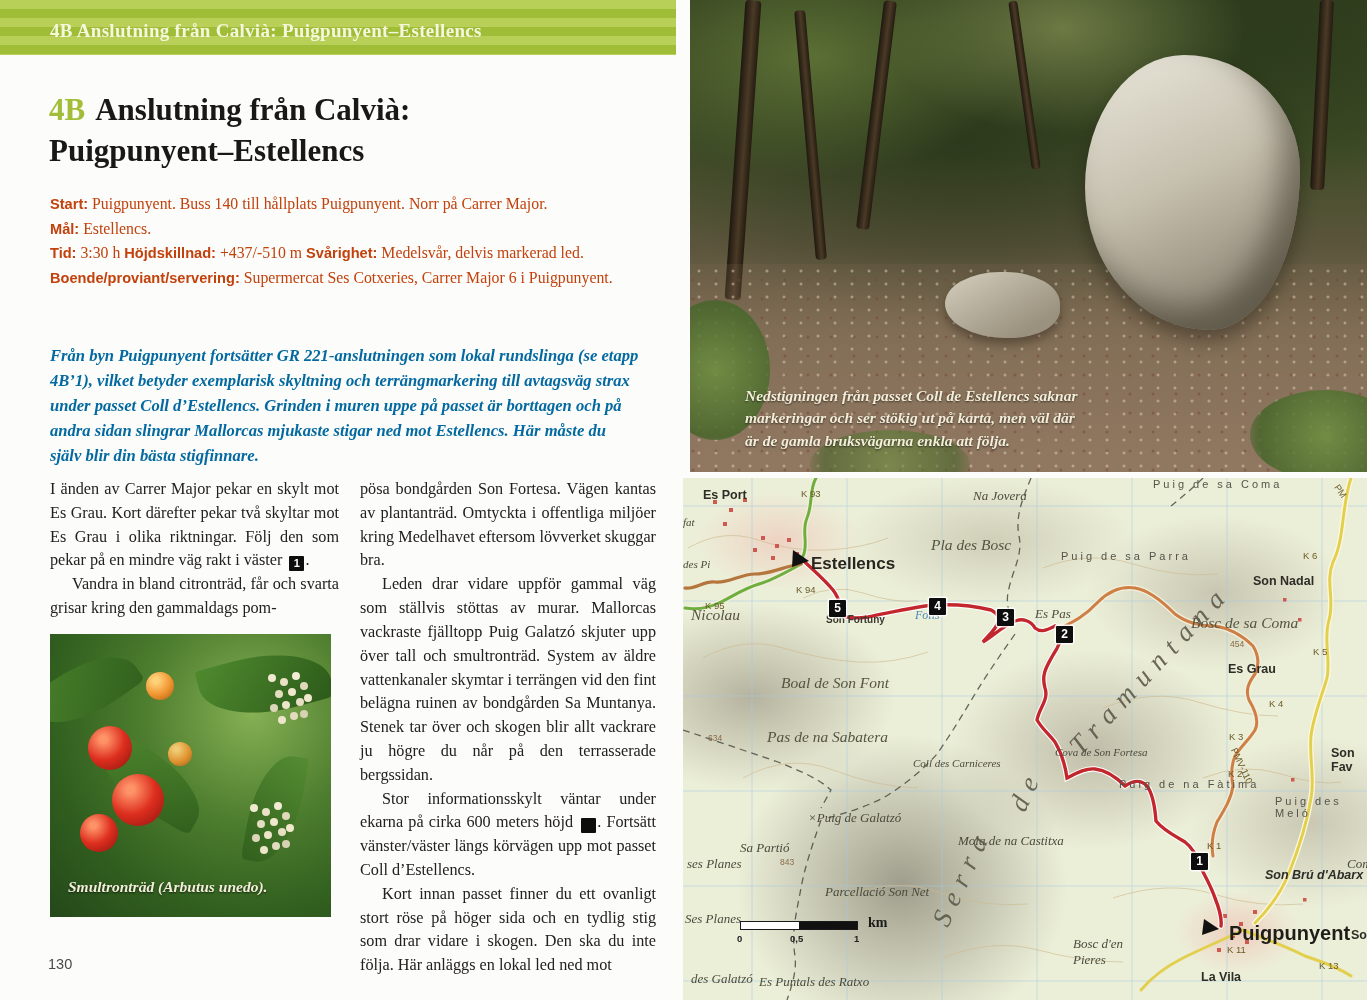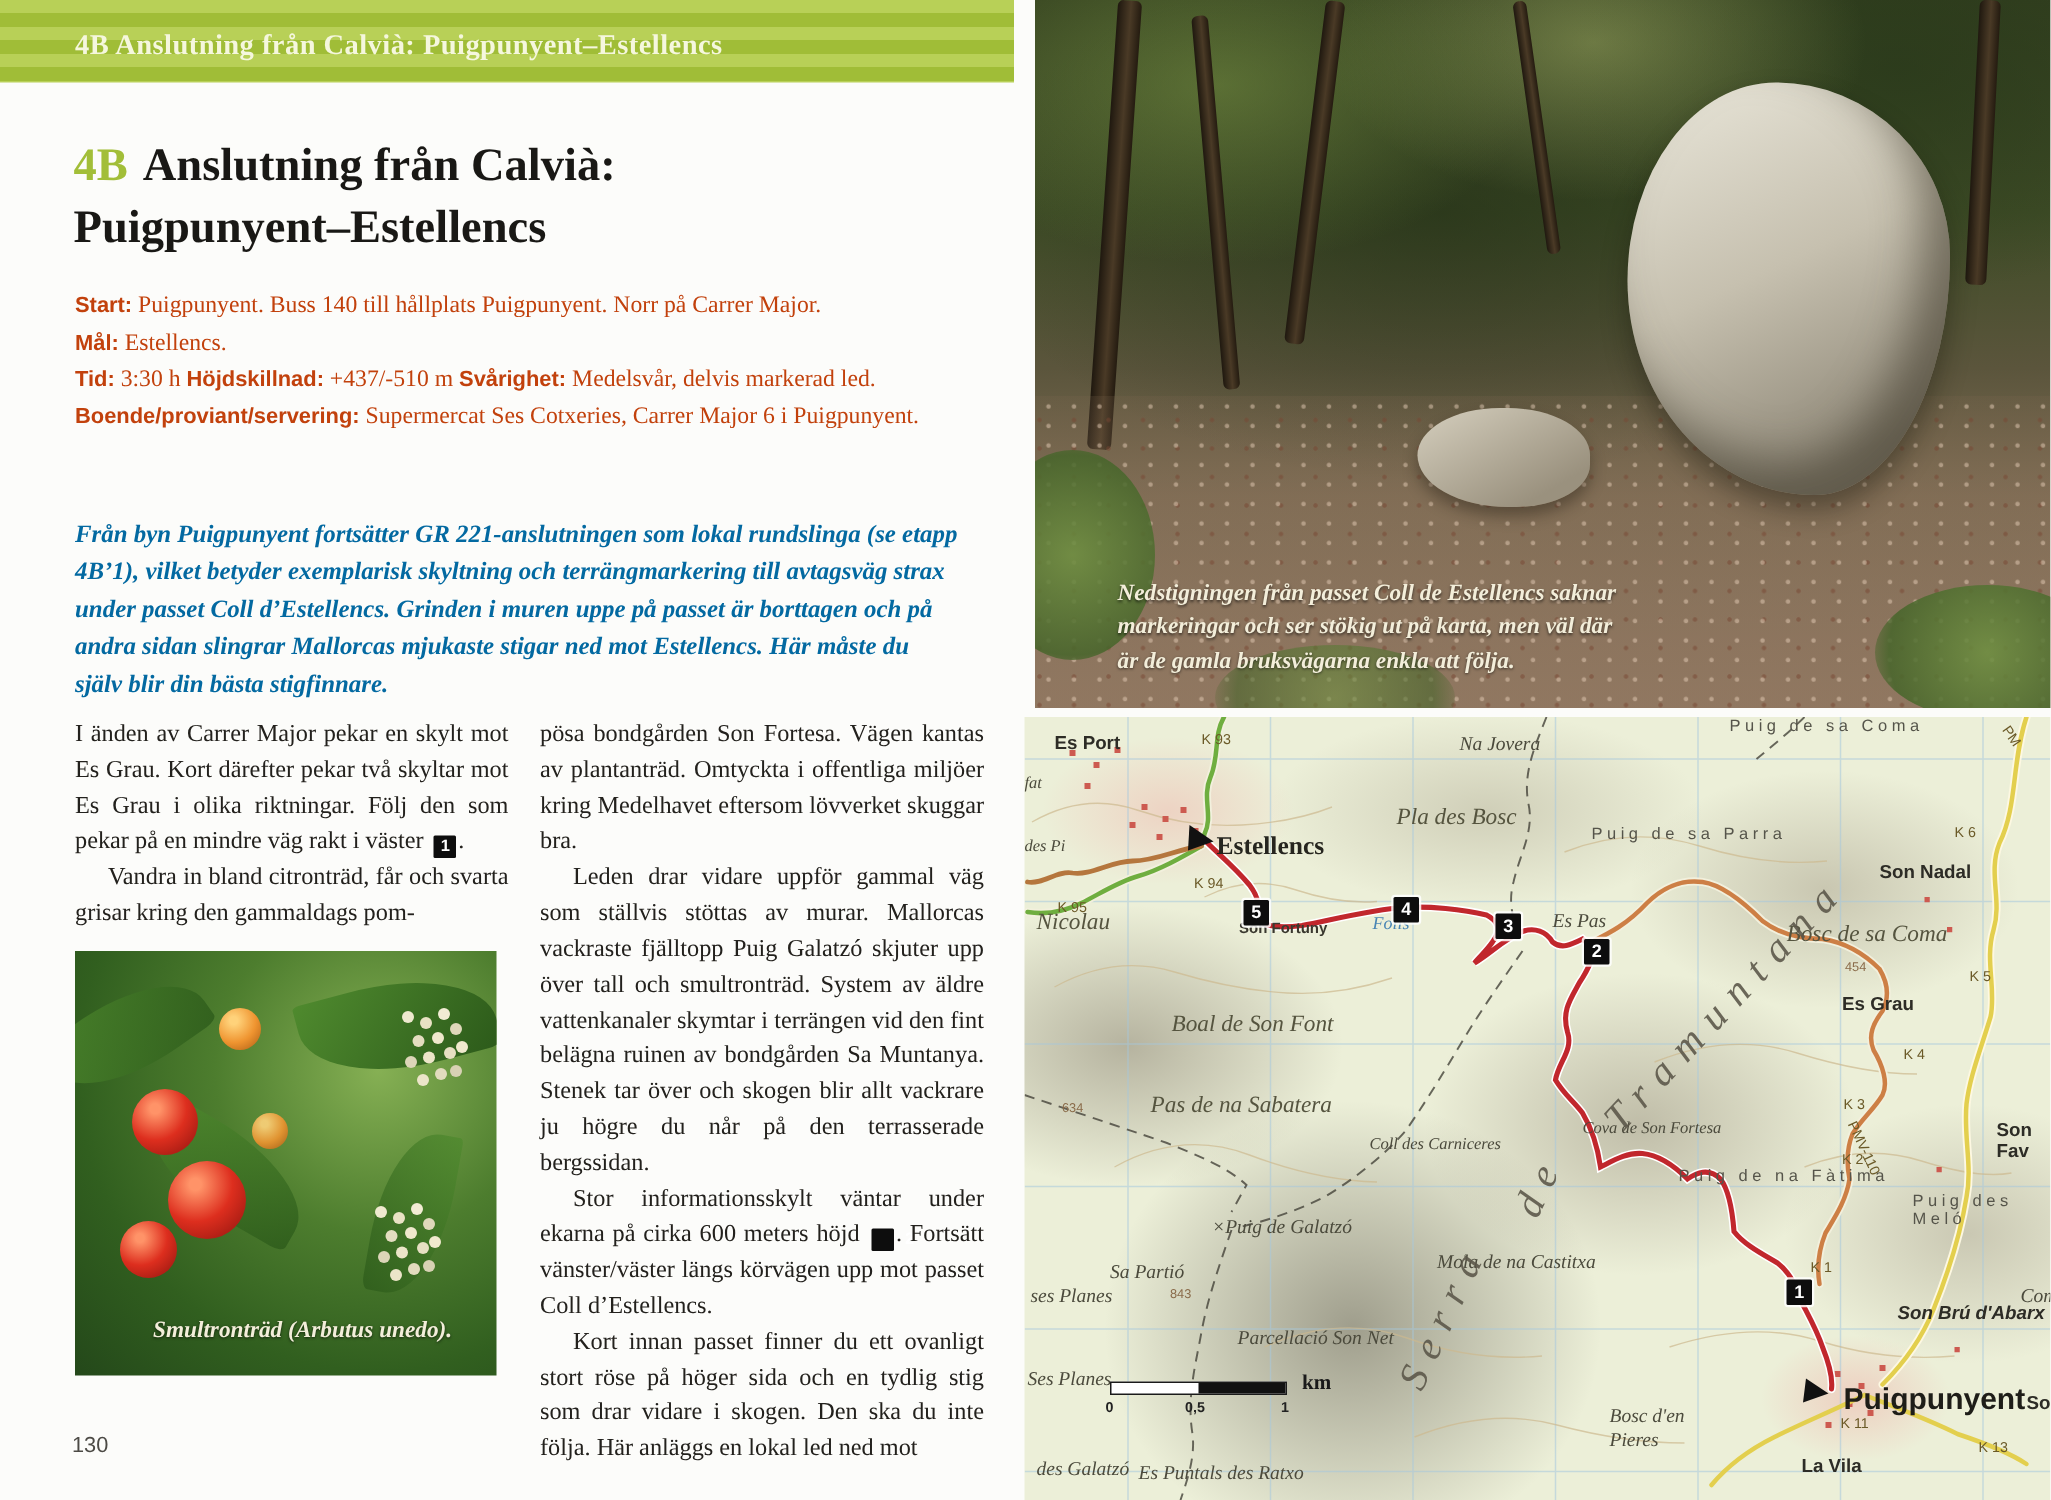--- a/index.html
+++ b/index.html
@@ -38,21 +38,21 @@
     background:radial-gradient(circle at 72% 28%,#86b054 0%,#4d7d2e 38%,#315f1f 70%,#24481a 100%);}
   .leaf{position:absolute;background:linear-gradient(135deg,#4f8a2e,#2c5a1a);border-radius:4% 70% 8% 70%;}
   .berry{position:absolute;border-radius:50%;}
   .b-red{background:radial-gradient(circle at 35% 30%,#ff9368 8%,#dd2e1e 50%,#8c130e 100%);}
   .b-orange{background:radial-gradient(circle at 35% 30%,#ffd27a 10%,#ef9430 55%,#a85a12 100%);}
   .flowers{position:absolute;width:8px;height:8px;border-radius:50%;background:#efe9cf;
     box-shadow:12px 4px 0 #e9e2c4,24px -2px 0 #f2ecd4,7px 16px 0 #e4ddc0,20px 14px 0 #efe8cc,
       32px 8px 0 #dfd8ba,14px 27px 0 #ece5c8,28px 24px 0 #e6dfc2,2px 30px 0 #dcd5b8,
       36px 20px 0 #f0e9cd,22px 38px 0 #e2dbbd,10px 42px 0 #ece5c9,32px 36px 0 #d8d1b4;}
   .figcap{position:absolute;left:18px;bottom:18px;font-size:15.5px;font-style:italic;font-weight:bold;
-    color:#f3eeda;text-shadow:0 1px 2px rgba(0,0,0,.65);margin-left:34px;}
+    color:#f3eeda;text-shadow:0 1px 2px rgba(0,0,0,.65);}
 
   
   .photo{position:absolute;left:690px;top:0;width:677px;height:472px;overflow:hidden;
     background:
       radial-gradient(ellipse 300px 170px at 18% 12%,rgba(124,150,70,.55),transparent 70%),
       radial-gradient(ellipse 260px 150px at 55% 6%,rgba(168,180,105,.5),transparent 70%),
       radial-gradient(ellipse 300px 200px at 85% 10%,rgba(40,56,26,.7),transparent 75%),
       radial-gradient(ellipse 420px 240px at 40% 30%,rgba(30,42,20,.55),transparent 75%),
       linear-gradient(180deg,#33401f 0%,#3e4c26 30%,#5b553c 52%,#7c6b53 70%,#8d7662 100%);}
   .trunk{position:absolute;background:linear-gradient(90deg,#1f180f,#4a3a26 55%,#241b10);border-radius:4px;}
@@ -266,21 +266,21 @@
   </svg>
   <div>
       <div class="mlbl town" style="left: 20px; top: 10px;">Es Port</div>
       <div class="mlbl road" style="left: 118px; top: 10px;">K 93</div>
       <div class="mlbl nat" style="left: 290px; top: 10px;">Na Jovera</div>
       <div class="mlbl spaced" style="left: 470px; top: 0px;">Puig de sa Coma</div>
       <div class="mlbl road" style="left: 658px; top: 4px; transform: rotate(55deg);">PM</div>
       <div class="mlbl natsm" style="left: 0px; top: 38px;">fat</div>
       <div class="mlbl natsm" style="left: 0px; top: 80px;">des Pi</div>
       <div class="mlbl road" style="left: 113px; top: 62px; margin-top: 44px;">K 94</div>
-      <div class="mlbl townlg" style="left: 128px; top: 76px; font-family: Liberation Serif, serif;">Estellencs</div>
+      <div class="mlbl townlg" style="left: 128px; top: 76px;">Estellencs</div>
       <div class="mlbl natlg" style="left: 248px; top: 58px;">Pla des Bosc</div>
       <div class="mlbl spaced" style="left: 378px; top: 72px;">Puig de sa Parra</div>
       <div class="mlbl road" style="left: 620px; top: 72px;">K 6</div>
       <div class="mlbl town" style="left: 570px; top: 96px;">Son Nadal</div>
       <div class="mlbl natlg" style="left: 8px; top: 128px;">Nicolau</div>
       <div class="mlbl road" style="left: 22px; top: 122px;">K 95</div>
       <div class="mlbl townsm" style="left: 143px; top: 136px;">Son Fortuny</div>
       <div class="mlbl water" style="left: 232px; top: 130px;">Folls</div>
       <div class="mlbl nat" style="left: 352px; top: 128px;">Es Pas</div>
       <div class="mlbl natlg" style="left: 508px; top: 136px;">Bosc de sa Coma</div>

